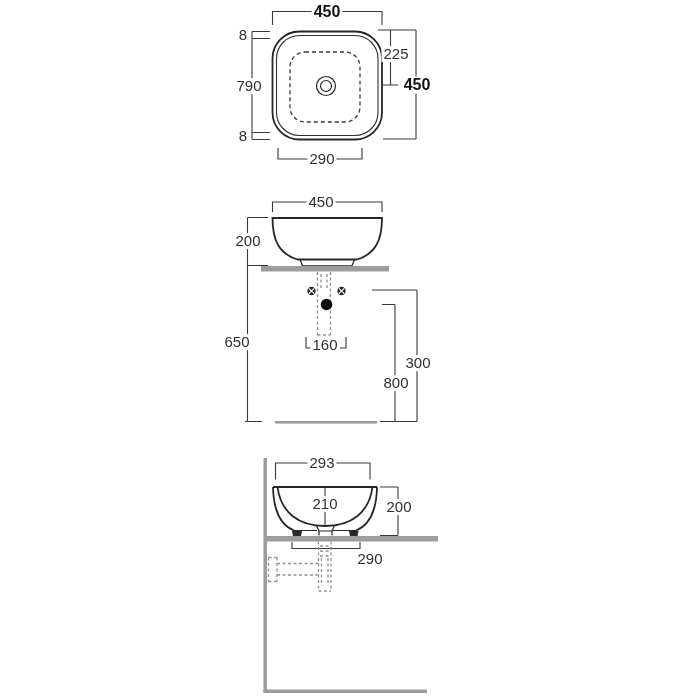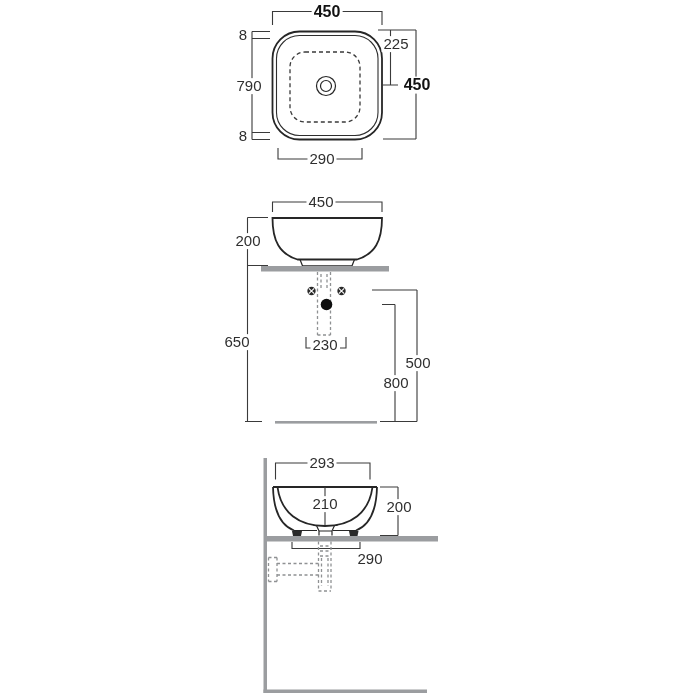--- a/index.html
+++ b/index.html
@@ -105,29 +105,29 @@
       <path class="pipe" d="M277 563.5 H318.5 M277 575 H318.5 M268.5 557.5 V581.5 M277 557.5 V581.5 M268.5 557.5 H277 M268.5 581.5 H277"></path>
 
       <rect x="263.5" y="689.5" width="163.5" height="3.5" class="grayfill"></rect>
     </g>
   </svg>
 
   <span class="dim bold" style="left:327px;top:12px">450</span>
   <span class="dim" style="left:243px;top:35px">8</span>
   <span class="dim" style="left:249px;top:86px">790</span>
   <span class="dim" style="left:243px;top:136px">8</span>
-  <span class="dim" style="left:396px;top:44px">225</span>
+  <span class="dim" style="left:396px;top:54px">225</span>
   <span class="dim bold" style="left:417px;top:85px">450</span>
   <span class="dim" style="left:322px;top:159px">290</span>
 
   <span class="dim" style="left:321px;top:202px">450</span>
   <span class="dim" style="left:248px;top:241px">200</span>
   <span class="dim" style="left:237px;top:342px">650</span>
-  <span class="dim" style="left:325px;top:345px">230</span>
-  <span class="dim" style="left:418px;top:363px">500</span>
+  <span class="dim" style="left:325px;top:345px">160</span>
+  <span class="dim" style="left:418px;top:363px">300</span>
   <span class="dim" style="left:396px;top:383px">800</span>
 
   <span class="dim" style="left:322px;top:463px">293</span>
   <span class="dim" style="left:325px;top:504px">210</span>
   <span class="dim" style="left:399px;top:507px">200</span>
   <span class="dim" style="left:370px;top:559px">290</span>
 
 </div>
 
 </body></html>

